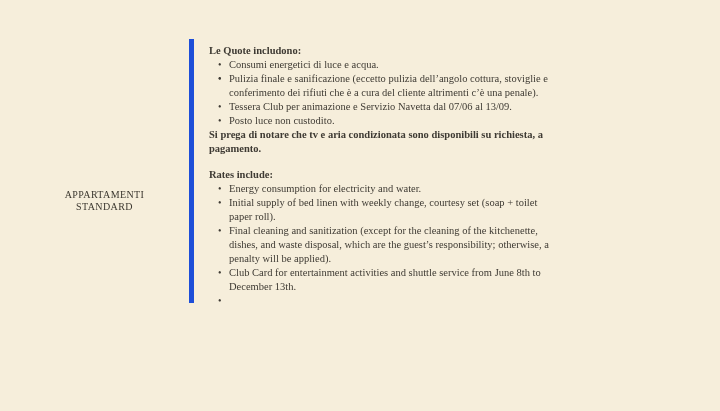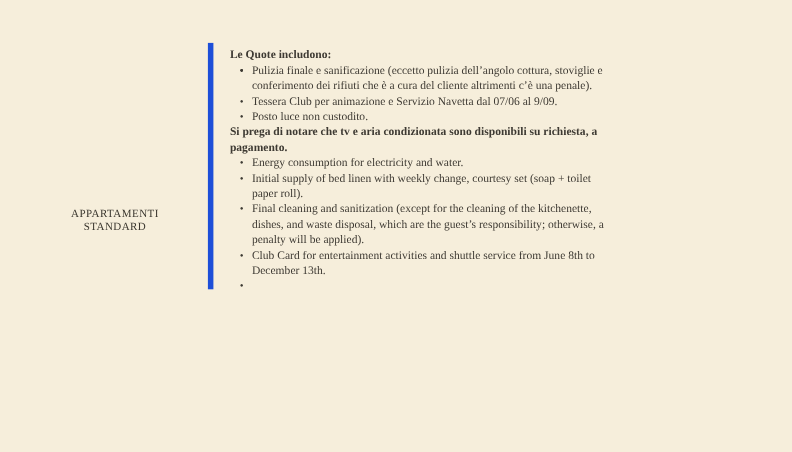--- a/index.html
+++ b/index.html
@@ -67,30 +67,31 @@
     <div class="side-label-inner">
       <div>APPARTAMENTI</div>
       <div>STANDARD</div>
     </div>
   </div>
 
   <div class="content">
 
     <div class="heading">Le Quote includono:</div>
     <ul class="bullets">
-      <li><span class="dot">•</span></li>
+      <li><span class="dot">•</span><span>Consumi energetici di luce e acqua.</span></li>
       <li><span class="dot">•</span></li>
       <li><span class="dot">•</span><span>Pulizia finale e sanificazione (eccetto pulizia dell’angolo cottura, stoviglie e
 conferimento dei rifiuti che è a cura del cliente altrimenti c’è una penale).</span></li>
-      <li><span class="dot">•</span><span>Tessera Club per animazione e Servizio Navetta dal 07/06 al 9/09.</span></li>
+      <li><span class="dot">•</span><span>Tessera Club per animazione e Servizio Navetta dal 07/06 al 13/09.</span></li>
       <li><span class="dot">•</span><span>Posto luce non custodito.</span></li>
     </ul>
     <div class="note">Si prega di notare che tv e aria condizionata sono disponibili su richiesta, a
 pagamento.</div>
 
+    <div class="heading en">Rates include:</div>
     <ul class="bullets">
       <li><span class="dot">•</span><span>Energy consumption for electricity and water.</span></li>
       <li><span class="dot">•</span><span>Initial supply of bed linen with weekly change, courtesy set (soap + toilet
 paper roll).</span></li>
       <li><span class="dot">•</span><span>Final cleaning and sanitization (except for the cleaning of the kitchenette,
 dishes, and waste disposal, which are the guest’s responsibility; otherwise, a
 penalty will be applied).</span></li>
       <li><span class="dot">•</span><span>Club Card for entertainment activities and shuttle service from June 8th to
 December 13th.</span></li>
       <li><span class="dot">•</span></li>

